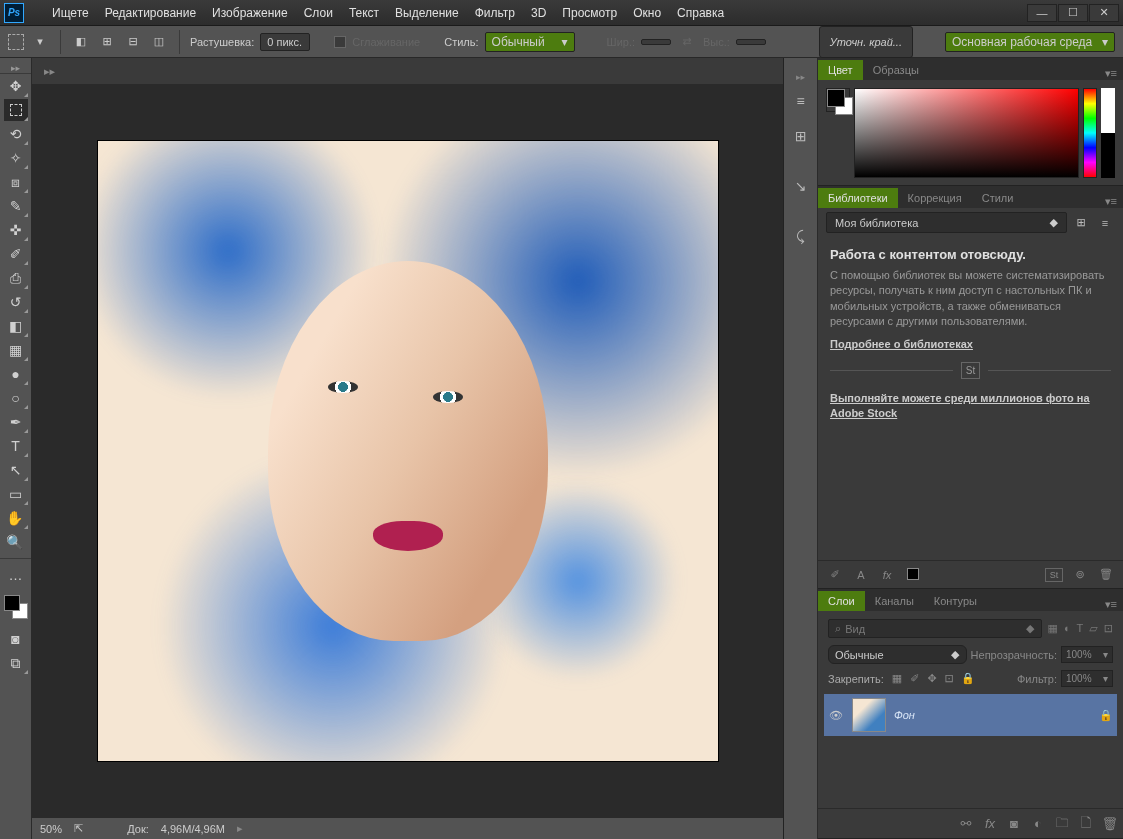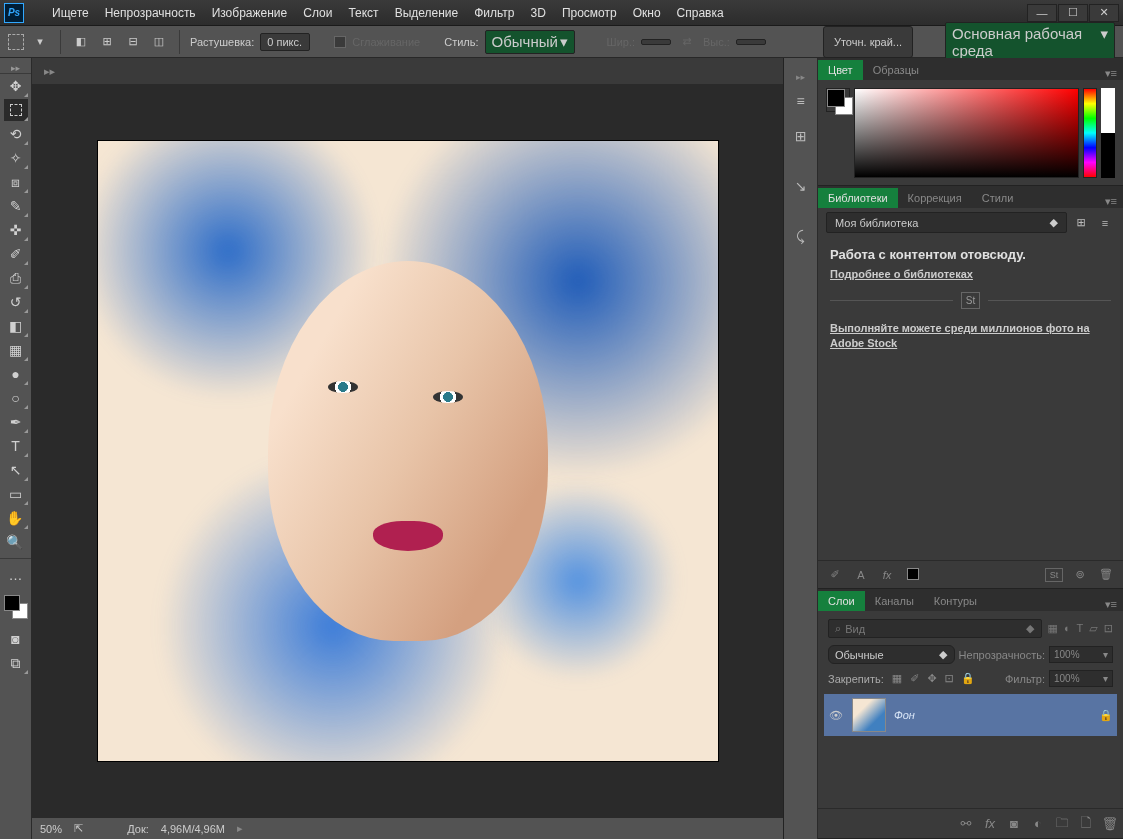--- a/index.html
+++ b/index.html
@@ -7,22 +7,22 @@
 .app { display: flex; flex-direction: column; height: 100%; }
 .titlebar { height: 26px; background: linear-gradient(#3a3a3a,#2c2c2c); display: flex; align-items: center; padding: 0 4px; border-bottom: 1px solid #1a1a1a; }
 .ps-logo { width: 20px; height: 20px; background: #001e36; border: 1px solid #31a8ff; display: flex; align-items: center; justify-content: center; color: #31a8ff; font-size: 10px; font-weight: bold; margin-right: 20px; font-style: italic; }
 .menu-item { padding: 4px 8px; color: #e0e0e0; cursor: default; font-size: 12px; }
 .win-controls { margin-left: auto; display: flex; gap: 1px; }
 .win-btn { width: 30px; height: 18px; background: #3a3a3a; display: flex; align-items: center; justify-content: center; color: #ccc; border: 1px solid #222; }
 .options-bar { height: 32px; background: #535353; display: flex; align-items: center; padding: 0 8px; border-bottom: 1px solid #282828; gap: 6px; }
 .opt-sep { width: 1px; height: 24px; background: #3a3a3a; margin: 0 4px; }
 .opt-label { color: #ccc; font-size: 11px; }
 .opt-input { background: #3a3a3a; border: 1px solid #222; color: #ccc; padding: 2px 6px; font-size: 11px; width: 50px; border-radius: 2px; }
-.opt-select { background: #14532d; border: 1px solid #222; color: #ccc; padding: 2px 6px; font-size: 15px; border-radius: 2px; }
-.opt-btn { background: #3a3a3a; border: 1px solid #222; color: #ccc; padding: 9px 10px; font-size: 11px; border-radius: 3px; }
+.opt-select { background: #4d7c0f; border: 1px solid #222; color: #ccc; padding: 2px 6px; font-size: 12px; border-radius: 2px; }
+.opt-btn { background: #3a3a3a; border: 1px solid #222; color: #ccc; padding: 9px 10px; font-size: 11px; border-radius: 3px; font-style: italic; }
 .opt-icon-btn { width: 20px; height: 20px; display: flex; align-items: center; justify-content: center; color: #ccc; }
 .checkbox { width: 12px; height: 12px; border: 1px solid #666; background: #3a3a3a; display: inline-block; }
 .main-area { flex: 1; display: flex; overflow: hidden; }
 .tools-dock { width: 32px; background: #535353; border-right: 1px solid #2a2a2a; display: flex; flex-direction: column; padding-top: 4px; }
 .tools-handle { height: 12px; display: flex; align-items: center; justify-content: center; color: #999; font-size: 9px; border-bottom: 1px solid #3a3a3a;}
 .tool { width: 24px; height: 22px; margin: 1px auto; display: flex; align-items: center; justify-content: center; color: #d0d0d0; position: relative; font-size: 14px; }
 .tool.active { background: #2a2a2a; }
 .tool-flyout { position: absolute; right: 0; bottom: 0; width: 0; height: 0; border-style: solid; border-width: 0 0 4px 4px; border-color: transparent transparent #999 transparent; }
 .color-swatches { margin: 8px auto; width: 24px; height: 24px; position: relative; }
 .fg-color { width: 16px; height: 16px; background: #000; border: 1px solid #888; position: absolute; top: 0; left: 0; z-index: 2; }
@@ -41,21 +41,21 @@
 .lips { position: absolute; left: 50%; top: 260px; transform: translateX(-50%); width: 70px; height: 30px; background: #b02050; border-radius: 50% 50% 60% 60%; }
 .status-bar { height: 22px; background: #535353; border-top: 1px solid #2a2a2a; display: flex; align-items: center; padding: 0 8px; gap: 12px; font-size: 11px; color: #ccc; }
 .right-panels { width: 340px; background: #3a3a3a; border-left: 1px solid #222; display: flex; }
 .panel-icons-strip { width: 34px; background: #535353; border-right: 1px solid #2a2a2a; display: flex; flex-direction: column; padding-top: 14px; gap: 3px; }
 .strip-handle { text-align:center; color:#888; font-size:9px; height:10px; }
 .strip-icon { width: 26px; height: 28px; margin: 2px auto; display: flex; align-items: center; justify-content: center; color: #bbb; font-size: 14px; }
 .panels-stack { flex: 1; display: flex; flex-direction: column; }
 .panel { background: #3a3a3a; border-bottom: 1px solid #222; }
 .panel-tabs { display: flex; background: #2e2e2e; height: 22px; align-items: flex-end; }
 .ptab { padding: 4px 10px; color: #888; font-size: 11px; cursor: default; }
-.ptab.active { background: #15803d; color: #e0e0e0; }
+.ptab.active { background: #4d7c0f; color: #e0e0e0; }
 .panel-menu { margin-left: auto; padding: 0 6px; color: #888; }
 .color-panel-body { height: 105px; background: #3a3a3a; padding: 8px; display: flex; gap: 4px; }
 .color-proxies { display: flex; flex-direction: column; }
 .color-proxy { width: 24px; height: 24px; position: relative; border: 1px solid #222;}
 .color-proxy .fg { width: 18px; height: 18px; background: #000; border: 1px solid #888; position: absolute; top: 0; left: 0; z-index: 2; }
 .color-proxy .bg { width: 18px; height: 18px; background: #fff; border: 1px solid #888; position: absolute; bottom: -4px; right: -4px; }
 .color-picker { flex: 1; height: 90px; background: linear-gradient(to bottom, transparent, #000), linear-gradient(to right, #fff, #ff0000); position: relative; border: 1px solid #222; }
 .hue-strip { width: 14px; height: 90px; background: linear-gradient(to bottom, #ff0000, #ffff00, #00ff00, #00ffff, #0000ff, #ff00ff, #ff0000); border: 1px solid #222; }
 .hue-extra { width: 14px; height: 90px; display:flex; flex-direction:column;}
 .hue-extra div { flex:1; }
@@ -71,41 +71,41 @@
 .st-box { border: 1px solid #666; padding: 2px 4px; color: #999; font-size: 10px; }
 .stock-row { display: flex; gap: 6px; color: #999; font-size: 11px; line-height:1.4; }
 .lib-bottom { display: flex; align-items: center; padding: 4px 8px; gap: 8px; border-top: 1px solid #2a2a2a; height: 28px; }
 .lib-bottom-icon { color: #888; width: 18px; text-align: center; }
 .layers-body { padding: 4px 6px; }
 .layers-search { display: flex; align-items: center; padding: 4px; gap: 6px; }
 .search-box { flex: 1; background: #2e2e2e; border: 1px solid #222; border-radius: 2px; display:flex; align-items:center; padding: 2px 6px; gap:4px; color:#777; font-size:11px; }
 .filter-icons { display: flex; gap: 6px; color: #777; }
 .blend-row { display: flex; align-items: center; gap: 4px; padding: 3px 4px; font-size: 11px; }
 .blend-select { flex: 1; background: #2e2e2e; border: 1px solid #222; color: #ccc; padding: 2px 6px; border-radius: 6px; display:flex; justify-content:space-between; align-items:center; font-size:11px;}
-.pct-box { width: 64px; background: #2e2e2e; border: 1px solid #222; color: #888; padding: 2px 4px; font-size: 10px; display:flex; align-items:center; justify-content:space-between;}
+.pct-box { width: 52px; background: #2e2e2e; border: 1px solid #222; color: #888; padding: 2px 4px; font-size: 10px; display:flex; align-items:center; justify-content:space-between;}
 .lock-row { display: flex; align-items: center; gap: 4px; padding: 3px 4px; color: #aaa; font-size: 11px; }
 .lock-icons { display: flex; gap: 8px; color: #888; margin-left: 4px; }
 .layer-list { margin: 4px 0; }
 .layer-row { display: flex; align-items: center; background: #5874a3; padding: 4px; gap: 8px; }
 .vis-eye { width: 16px; text-align: center; color: #ccc; }
 .layer-thumb { width: 34px; height: 34px; background: linear-gradient(135deg, #f5e6d3 30%, #4080c0 70%); border: 1px solid #888; }
 .layer-name { flex: 1; color: #d6e3f5; font-style: italic; font-size: 11px; }
 .layer-lock { color: #d6e3f5; }
 .layers-bottom { display: flex; gap: 6px; padding: 6px 4px; color: #888; justify-content: flex-end; border-top: 1px solid #2a2a2a; height: 30px; align-items:center;}
 .layers-bottom span { width: 18px; text-align: center; font-size: 13px; }
 .spacer { flex:1; }
 </style>
 </head>
 <body>
 
 <div class="app">
   <div class="titlebar">
     <div class="ps-logo">Ps</div>
     <div class="menu-item">Ищете</div>
-    <div class="menu-item">Непрозрачность</div>
+    <div class="menu-item">Редактирование</div>
     <div class="menu-item">Изображение</div>
     <div class="menu-item">Слои</div>
     <div class="menu-item">Текст</div>
     <div class="menu-item">Выделение</div>
     <div class="menu-item">Фильтр</div>
     <div class="menu-item">3D</div>
     <div class="menu-item">Просмотр</div>
     <div class="menu-item">Окно</div>
     <div class="menu-item">Справка</div>
     <div class="win-controls">
@@ -258,20 +258,21 @@
           <div class="lib-select-row">
             <div class="lib-select">
                 <span>Моя библиотека</span>
                 <span>◆</span>
               </div>
             <div class="lib-icon">⊞</div>
             <div class="lib-icon">≡</div>
           </div>
           <div class="lib-body">
             <div class="lib-headline">Работа с контентом отовсюду.</div>
+            <div class="lib-text">С помощью библиотек вы можете систематизировать ресурсы, получать к ним доступ с настольных ПК и мобильных устройств, а также обмениваться ресурсами с другими пользователями.</div>
             <a class="lib-link">Подробнее о библиотеках</a>
             <div class="st-divider">
                 <span class="st-box">St</span>
               </div>
             <div class="stock-row">
               <a class="lib-link">Выполняйте можете среди миллионов фото на Adobe Stock</a>
             </div>
           </div>
           <div class="spacer"></div>
           <div class="lib-bottom">

